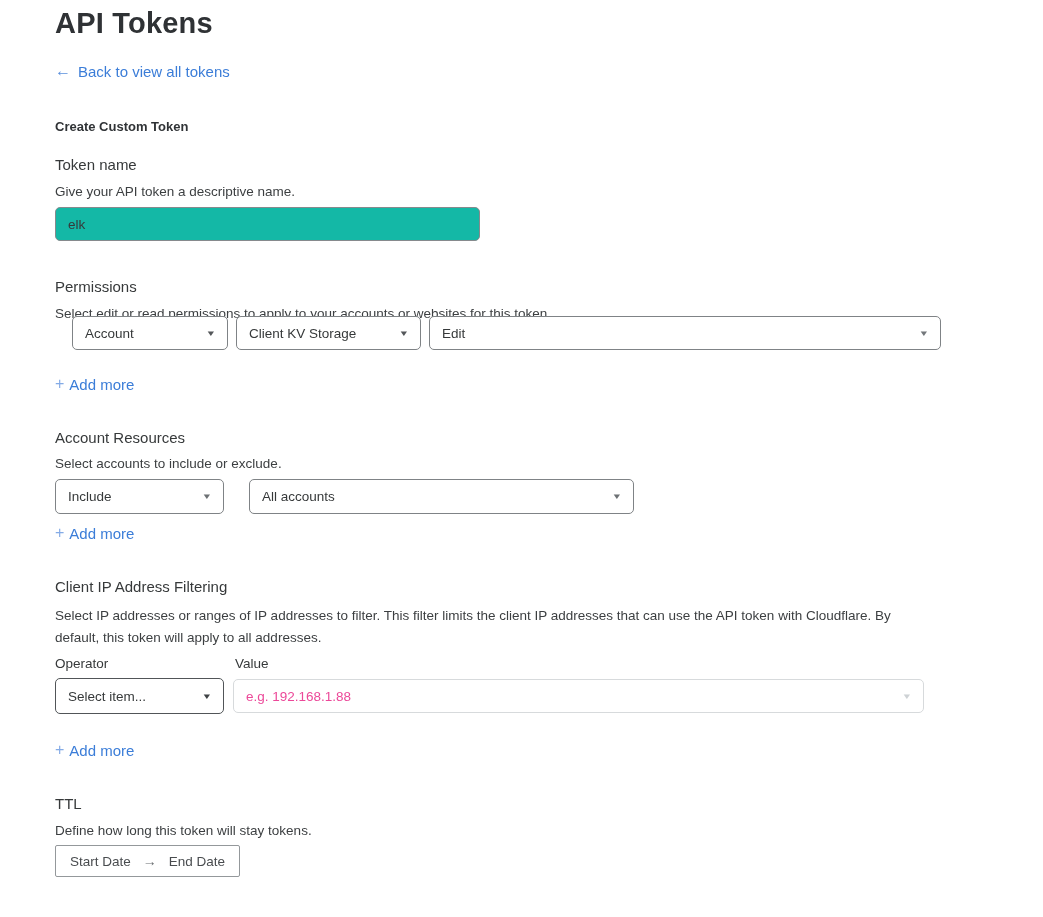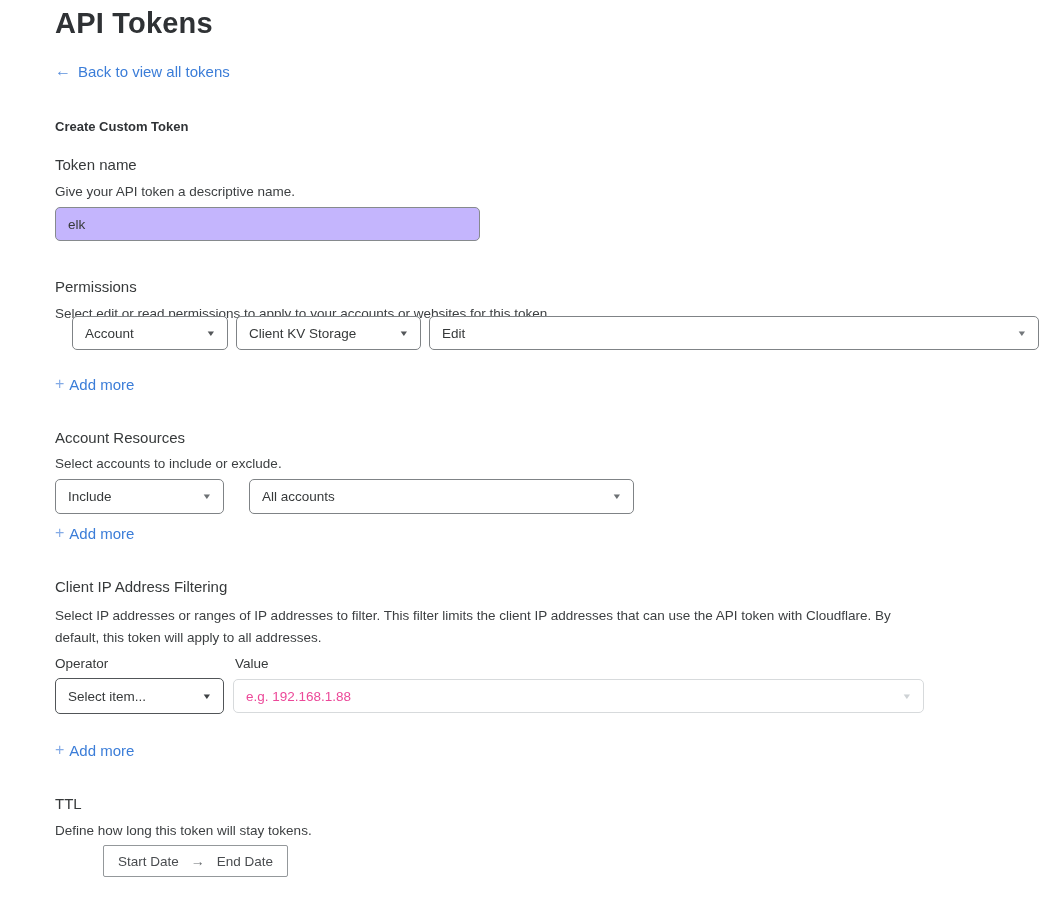--- a/index.html
+++ b/index.html
@@ -44,21 +44,21 @@
   .field-desc  { font-size: 13.5px; color: #3c3f41; }
 
   .text-input {
     border: 1px solid #868a8d;
     border-radius: 5px;
     height: 34px;
     padding: 0 12px;
     font-family: "Liberation Sans", "DejaVu Sans", sans-serif;
     font-size: 13.5px;
     color: #36393a;
-    background: #c4b5fd;
+    background: #14b8a6;
     outline: none;
     display: block;
   }
 
   .select-box {
     border: 1px solid #7f8386;
     border-radius: 5px;
     height: 34px;
     background: #fff;
     display: flex;
@@ -102,21 +102,20 @@
     border-radius: 2px;
     height: 32px;
     display: inline-flex;
     align-items: center;
     gap: 12px;
     padding: 0 14px;
     font-size: 13.5px;
     color: #494c4f;
     cursor: pointer;
     background: #fff;
-    margin-left: 48px;
   }
   .date-range .range-arrow { color: #6a6e71; font-size: 14px; }
 </style>
 </head>
 <body>
 
 <h1 class="abs page-title">API Tokens</h1>
 
 <a class="abs back-link">
   <span class="arrow">←</span>
@@ -133,21 +132,21 @@
 <div class="abs field-desc" style="left:55px; top:306px;">Select edit or read permissions to apply to your accounts or websites for this token.</div>
 <div class="abs row" style="left:55px; top:316px; gap:8px;padding-left:17px;">
   <div class="select-box" style="width:156px;">
     <span>Account</span>
     <span class="chevron">▼</span>
   </div>
   <div class="select-box" style="width:185px;">
     <span>Client KV Storage</span>
     <span class="chevron">▼</span>
   </div>
-  <div class="select-box" style="width:610px;">
+  <div class="select-box" style="width:512px;">
     <span>Edit</span>
     <span class="chevron" style="color:#73777b;">▼</span>
   </div>
 </div>
 <a class="abs add-more" style="left:55px; top:375px;">
   <span class="plus">+</span>
   <span>Add more</span>
 </a>
 
 <div class="abs field-label" style="left:55px; top:429px;">Account Resources</div>

